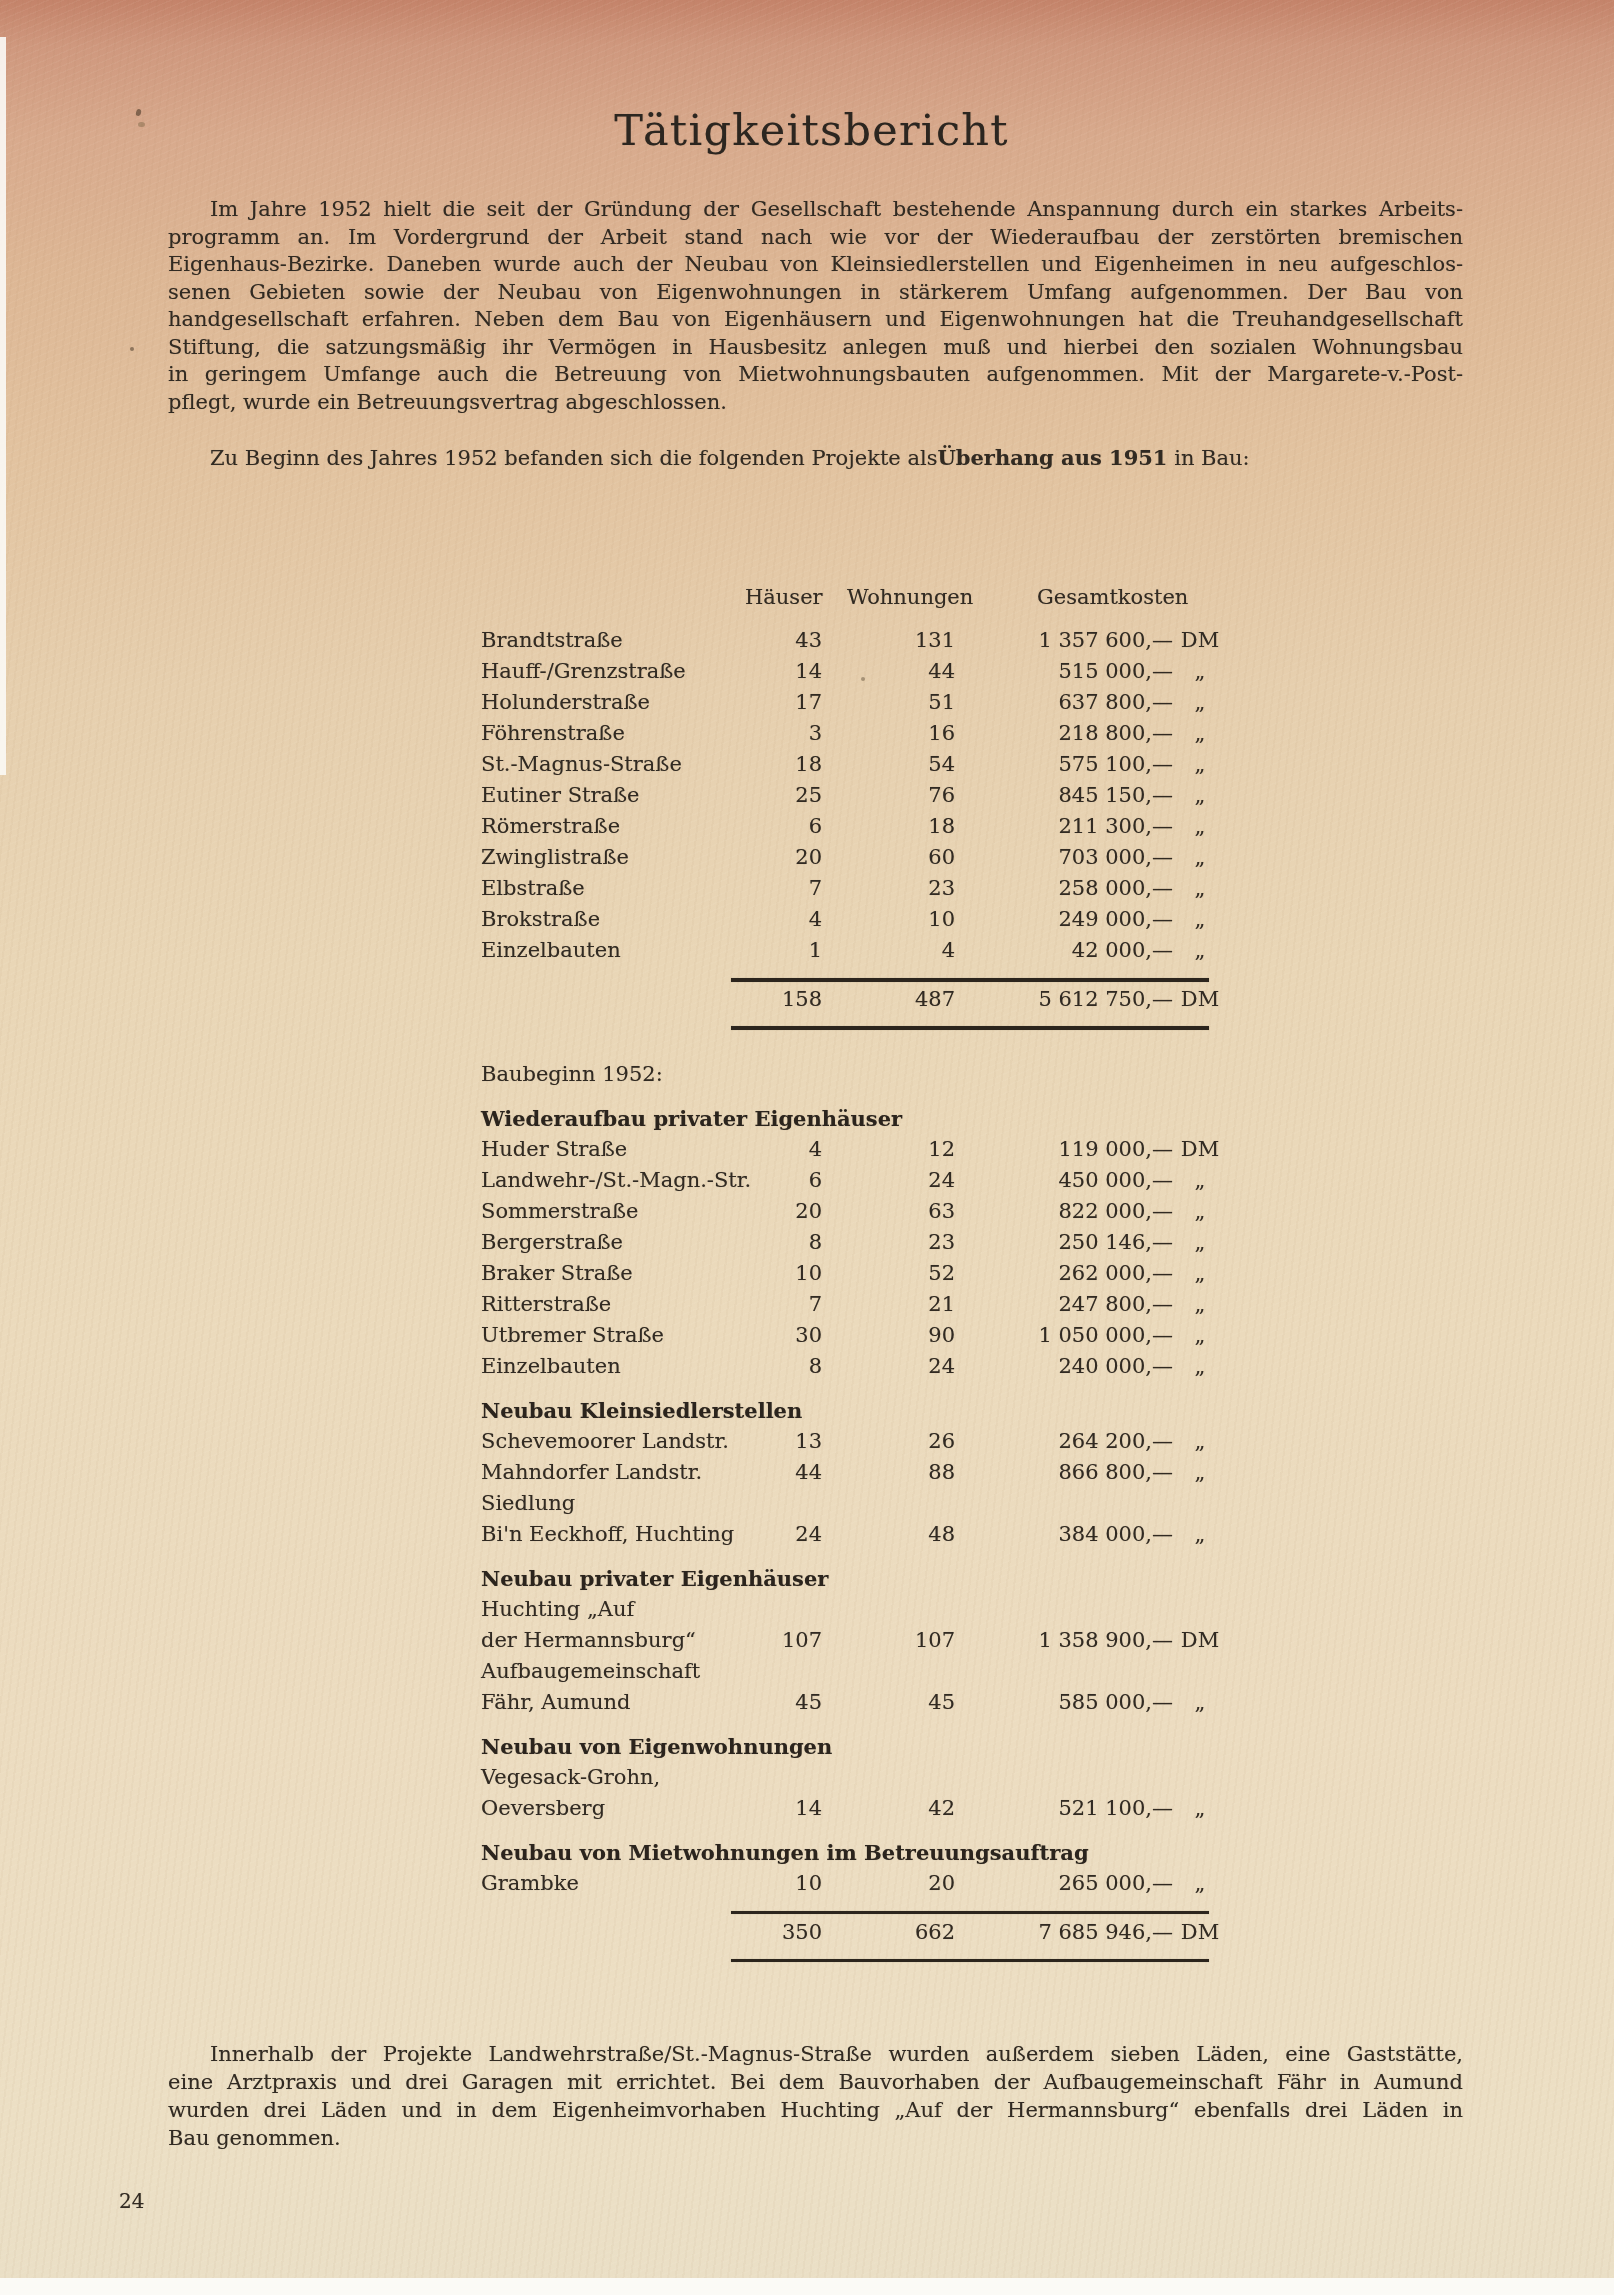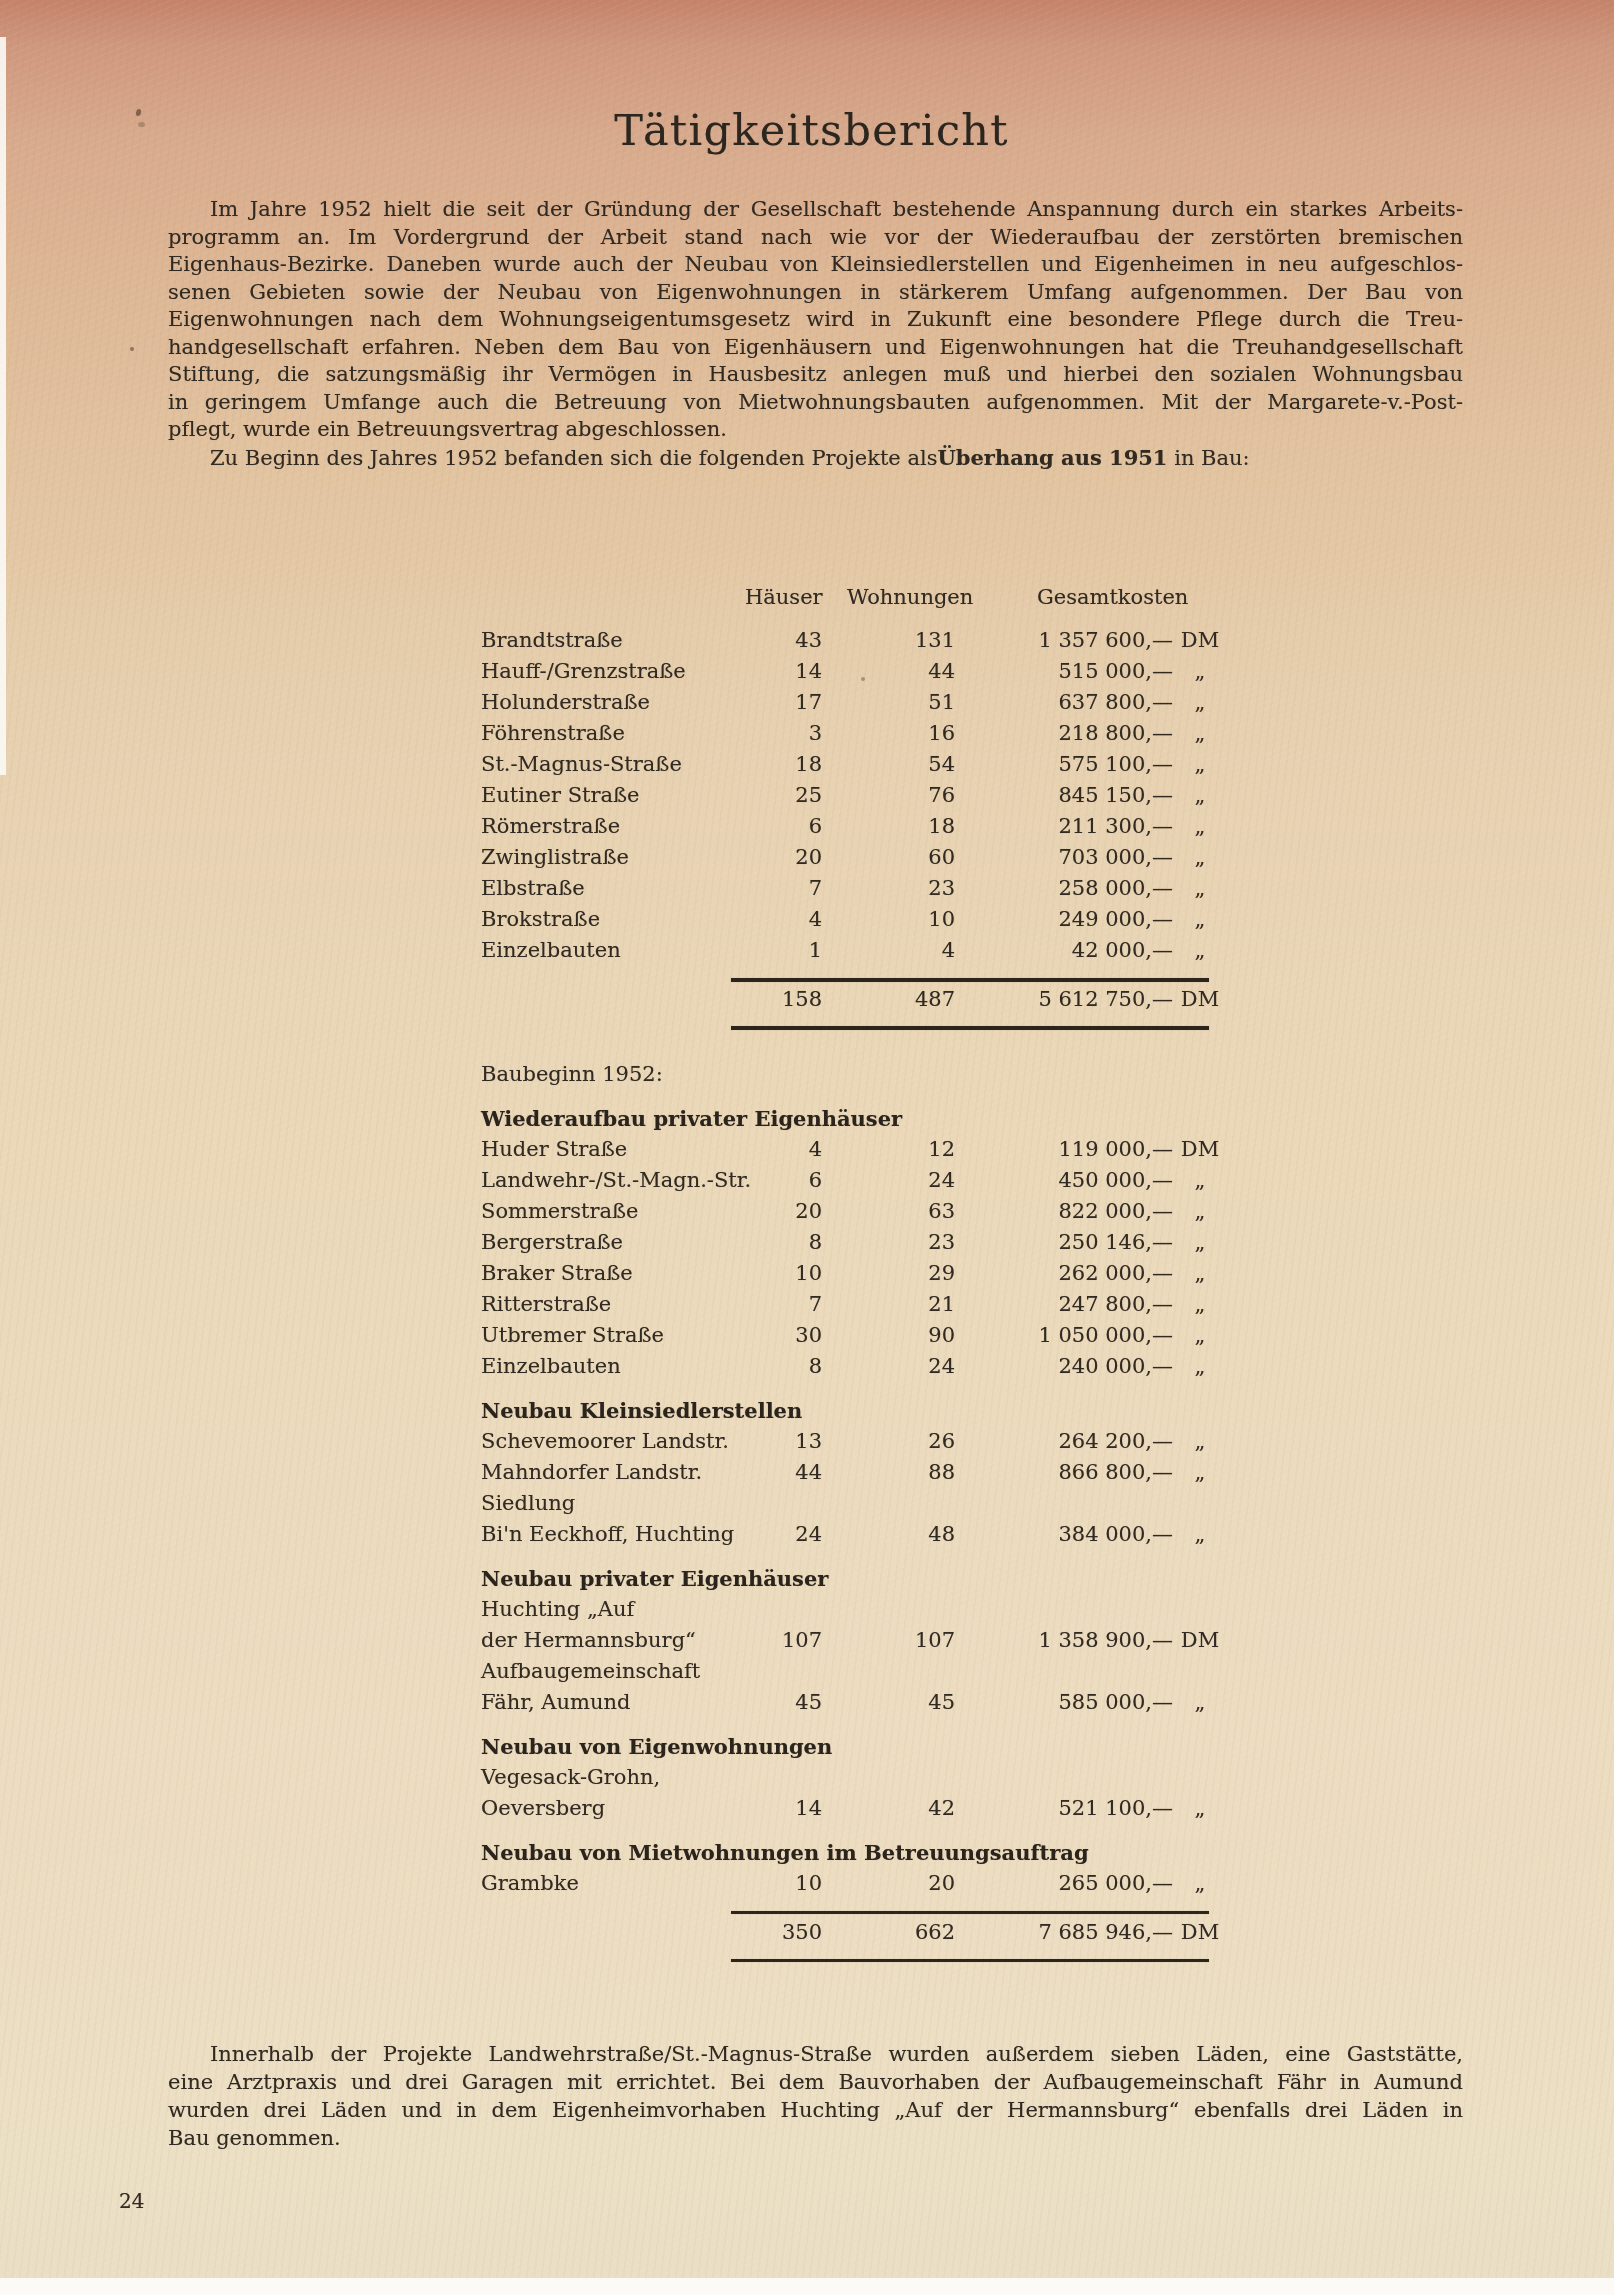--- a/index.html
+++ b/index.html
@@ -83,21 +83,20 @@
   <div class="speck speck3"></div>
   <div class="speck speck4"></div>
 
   <div class="title">Tätigkeitsbericht</div>
 
   <div class="textblock intro">
     <div class="jline indent">Im Jahre 1952 hielt die seit der Gründung der Gesellschaft bestehende Anspannung durch ein starkes Arbeits-</div>
     <div class="jline">programm an. Im Vordergrund der Arbeit stand nach wie vor der Wiederaufbau der zerstörten bremischen</div>
     <div class="jline">Eigenhaus-Bezirke. Daneben wurde auch der Neubau von Kleinsiedlerstellen und Eigenheimen in neu aufgeschlos-</div>
     <div class="jline">senen Gebieten sowie der Neubau von Eigenwohnungen in stärkerem Umfang aufgenommen. Der Bau von</div>
-    <div class="jline">Eigenwohnungen nach dem Wohnungseigentumsgesetz wird in Zukunft eine besondere Pflege durch die Treu-</div>
     <div class="jline">handgesellschaft erfahren. Neben dem Bau von Eigenhäusern und Eigenwohnungen hat die Treuhandgesellschaft</div>
     <div class="jline">Stiftung, die satzungsmäßig ihr Vermögen in Hausbesitz anlegen muß und hierbei den sozialen Wohnungsbau</div>
     <div class="jline">in geringem Umfange auch die Betreuung von Mietwohnungsbauten aufgenommen. Mit der Margarete-v.-Post-</div>
     <div class="jline jlast">pflegt, wurde ein Betreuungsvertrag abgeschlossen.</div>
   </div>
 
   <div class="textblock lead">
     <span class="indent" style="display:inline-block;padding-left:42px;">Zu Beginn des Jahres 1952 befanden sich die folgenden Projekte als </span><span class="b">Überhang aus 1951</span><span> in Bau:</span>
   </div>
 
@@ -224,21 +223,21 @@
     <div class="trow">
       <span class="c-name">Bergerstraße</span>
       <span class="c-h">8</span>
       <span class="c-w">23</span>
       <span class="c-cost">250 146,—</span>
       <span class="c-cur">„</span>
     </div>
     <div class="trow">
       <span class="c-name">Braker Straße</span>
       <span class="c-h">10</span>
-      <span class="c-w">29</span>
+      <span class="c-w">52</span>
       <span class="c-cost">262 000,—</span>
       <span class="c-cur">„</span>
     </div>
     <div class="trow">
       <span class="c-name">Ritterstraße</span>
       <span class="c-h">7</span>
       <span class="c-w">21</span>
       <span class="c-cost">247 800,—</span>
       <span class="c-cur">„</span>
     </div>

